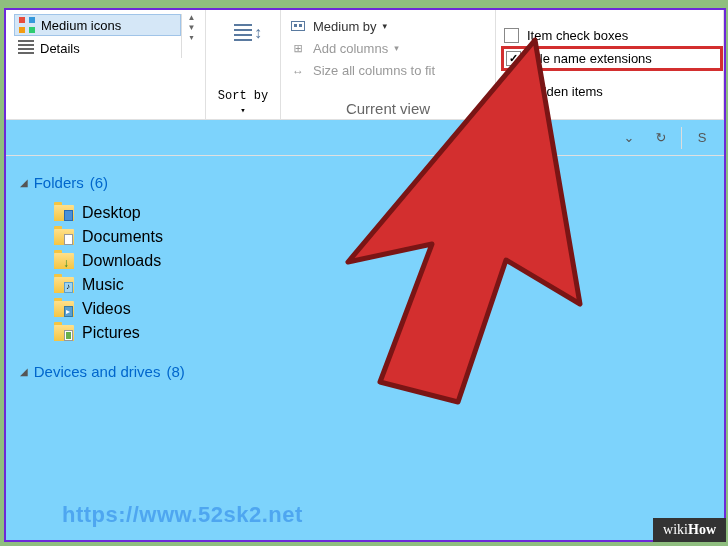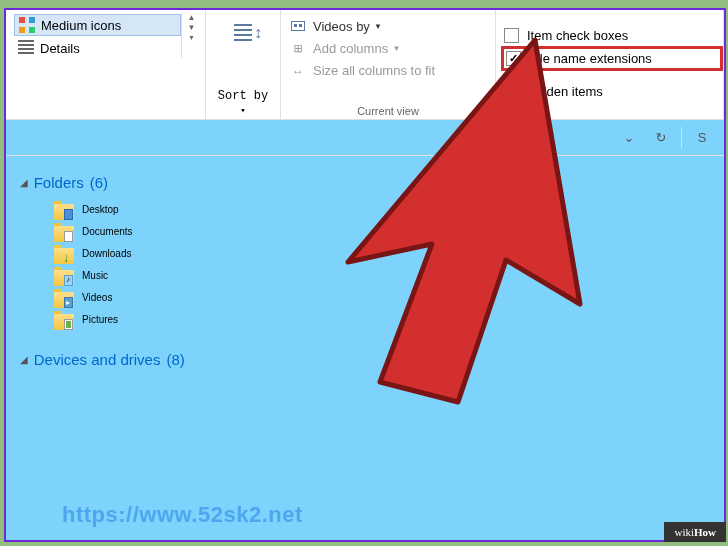--- a/index.html
+++ b/index.html
@@ -102,21 +102,21 @@
       border: 1px solid #888;
       display: inline-flex; align-items: center; justify-content: center;
       font-size: 11px; font-weight: bold; color: #000;
     }
     .sh-highlight {
       border: 3px solid #d32f2f;
       padding: 2px 8px 2px 2px;
       margin: -3px -8px -3px -3px;
     }
     .group-label {
-      text-align: center; font-size: 11px; color: #666;
+      text-align: center; font-size: 15px; color: #666;
       padding-top: 4px;
     }
     
     .addressbar {
       height: 36px;
       display: flex; align-items: center; justify-content: flex-end;
       gap: 8px; padding: 0 10px;
       border-bottom: 1px solid #e0e0e0;
     }
     .ab-btn {
@@ -130,22 +130,22 @@
       padding: 12px 0 0 0;
     }
     .section-header {
       display: flex; align-items: center; gap: 6px;
       padding: 6px 14px;
       color: #0066cc; font-size: 15px;
     }
     .tri { font-size: 10px; color: #555; }
     .folder-list { padding: 4px 0 12px 30px; }
     .folder-item {
-      display: flex; align-items: flex-start; gap: 8px;
-      padding: 3px 18px; font-size: 10px;
+      display: flex; align-items: center; gap: 8px;
+      padding: 3px 18px; font-size: 16px;
     }
     .folder-icon {
       width: 20px; height: 16px;
       background: linear-gradient(#ffe08a, #f5c542);
       border-radius: 1px 1px 0 0;
       position: relative;
     }
     .folder-icon::before {
       content: ""; position: absolute; top: -3px; left: 0;
       width: 8px; height: 3px; background: #f5c542;
@@ -172,21 +172,21 @@
     .folder-overlay.vid::after { content: "▸"; color: #fff; font-size: 8px; position: absolute; left: 1px; }
     
     .watermark-url {
       position: absolute; bottom: 18px; left: 62px;
       font-size: 22px; font-weight: bold;
       color: rgba(40, 130, 230, 0.55);
       letter-spacing: 0.5px;
     }
     .wikihow-badge {
       position: absolute; bottom: 4px; right: 2px;
-      background: #333; color: #fff; font-size: 11px;
+      background: #333; color: #fff; font-size: 14px;
       padding: 4px 10px;
       font-family: Georgia, serif;
       border-radius: 0;
       text-align: center;
     }
     .wikihow-badge .how { font-weight: bold; color: #fff; }
     
     .big-cursor {
       position: absolute;
       top: 32px; left: 340px;
@@ -232,21 +232,21 @@
         <span class="caret">▾</span>
       </div>
     </div>
 
     <div class="ribbon-group currentview-group">
       <div class="cv-items">
         <div class="cv-item">
           <span class="cv-icon">
               <span class="icon-groupby"></span>
             </span>
-          <span>Videos by</span>
+          <span>Medium by</span>
           <span style="font-size:9px;">▾</span>
         </div>
         <div class="cv-item disabled">
           <span class="cv-icon icon-addcol">⊞</span>
           <span>Add columns</span>
           <span style="font-size:9px;">▾</span>
         </div>
         <div class="cv-item disabled">
           <span class="cv-icon icon-sizeall">↔</span>
           <span>Size all columns to fit</span>

